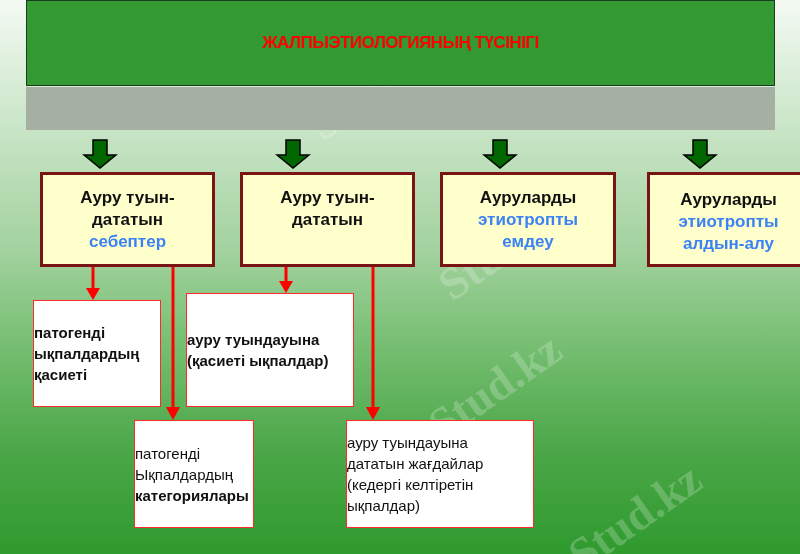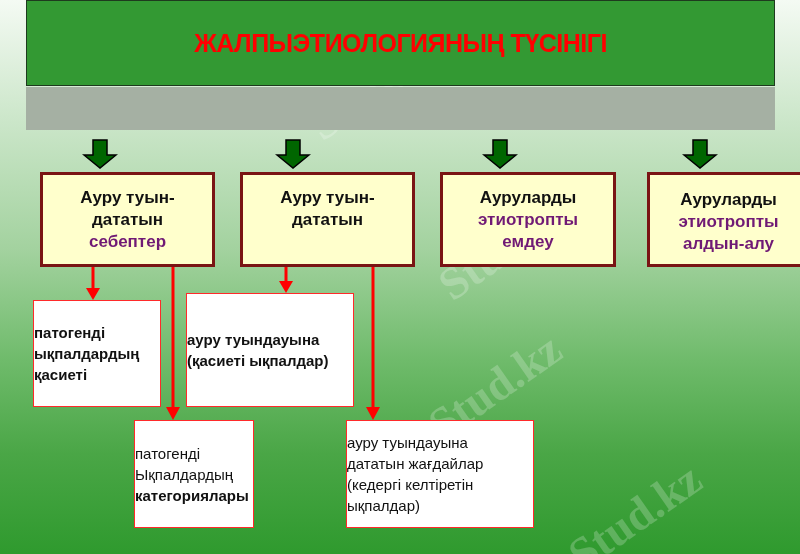--- a/index.html
+++ b/index.html
@@ -7,36 +7,36 @@
     width: 800px; height: 554px; position: relative; overflow: hidden;
     background: linear-gradient(to bottom, #f4faf3 0%, #cbe6c9 22%, #a3d29f 45%, #6fbb6b 65%, #4aa646 82%, #2f9a2e 100%);
     font-family: "Liberation Sans", sans-serif;
   }
   .title-bar {
     position: absolute; left: 26px; top: 0; width: 749px; height: 86px;
     background: #339933; border: 1px solid #1e3a1e; box-sizing: border-box;
     display: flex; flex-direction: column; align-items: center; justify-content: center;
   }
   .title-line {
-    color: #ff0000; font-weight: bold; font-size: 25px; line-height: 30px;
+    color: #ff0000; font-weight: bold; font-size: 17px; line-height: 30px;
     letter-spacing: -0.5px; white-space: nowrap;
   }
   .gray-bar {
     position: absolute; left: 26px; top: 87px; width: 749px; height: 43px;
     background: #a5b0a3;
   }
   .green-arrow { position: absolute; top: 139px; width: 36px; height: 30px; }
   .top-box {
     position: absolute; top: 172px; height: 95px;
     background: #ffffcc; border: 3px solid #7a1414; box-sizing: border-box;
     display: flex; flex-direction: column; align-items: center; justify-content: center;
     font-weight: bold; font-size: 17px; line-height: 22px; text-align: center; margin-left: 28px;
   }
   .black { color: #111; }
-  .red { color: #701a75; }
+  .red { color: #3b82f6; }
   .white-box {
     position: absolute; background: #ffffff; border: 1px solid #ff2a2a; box-sizing: border-box;
     display: flex; flex-direction: column; align-items: flex-start; justify-content: center;
     font-size: 15px; line-height: 21px; text-align: center; color: #111;
   }
   .bold { font-weight: bold; }
   svg.connectors { position: absolute; left: 0; top: 0; width: 800px; height: 554px; pointer-events: none; }
   .watermark {
     position: absolute; color: rgba(255,255,255,0.22); font-family: "Liberation Serif", serif;
     font-weight: bold; font-size: 46px; transform: rotate(-35deg); white-space: nowrap;

